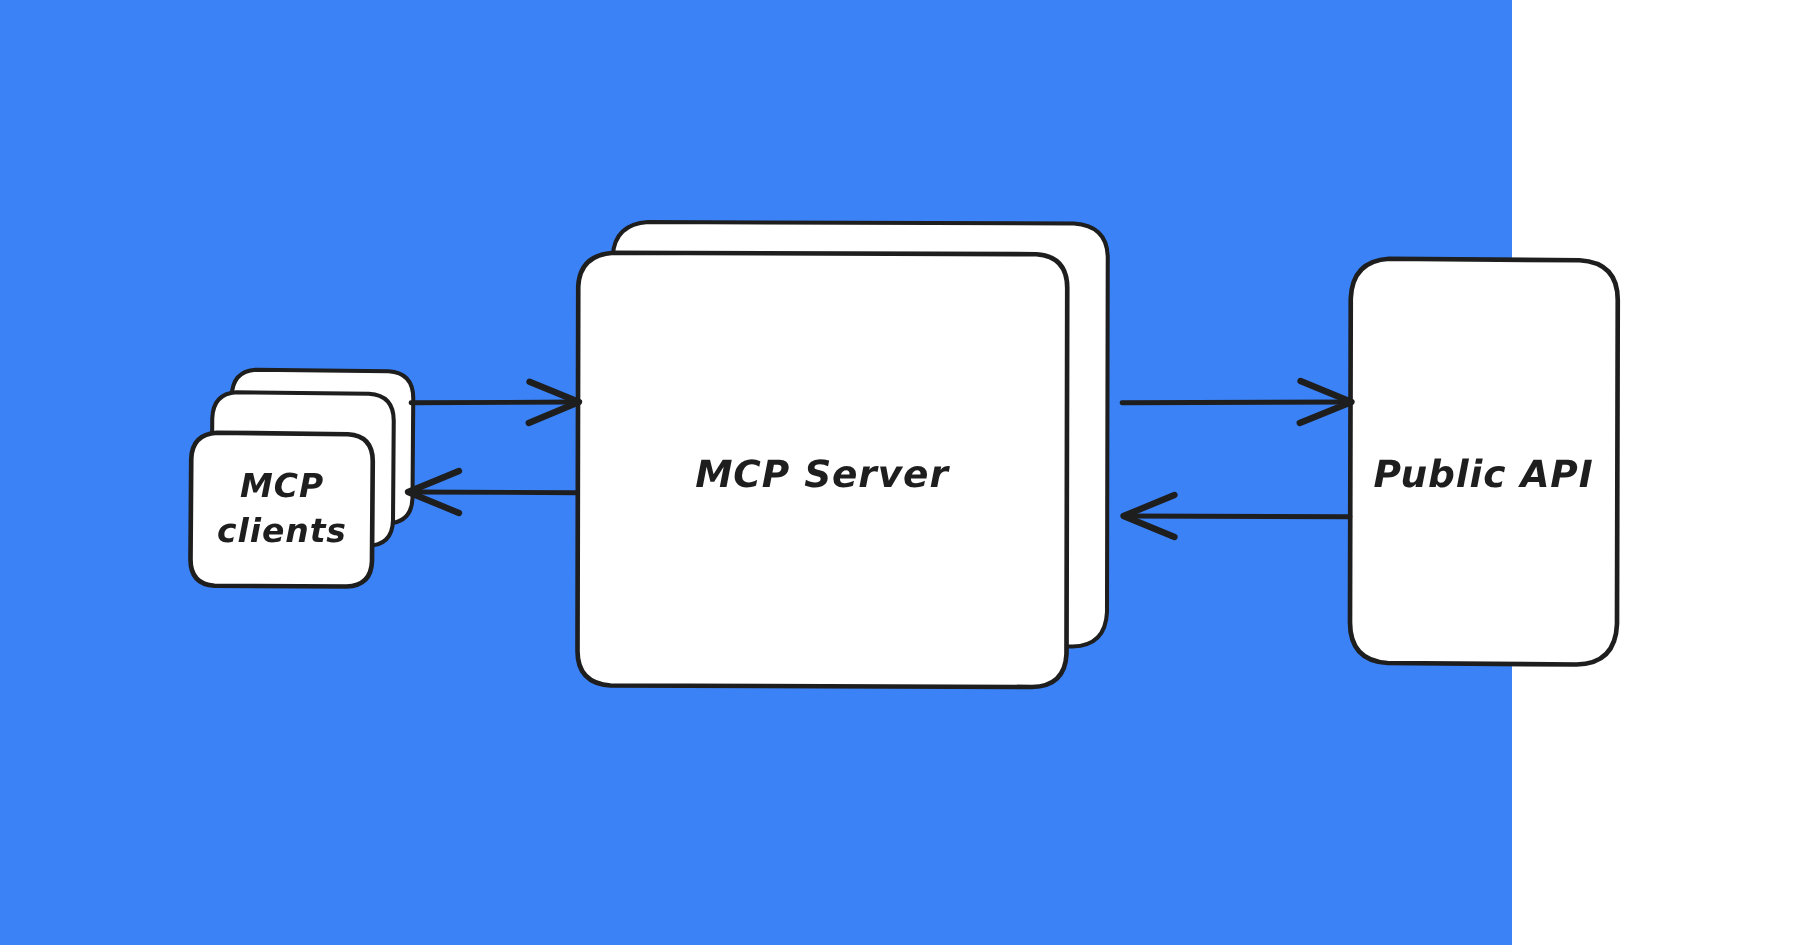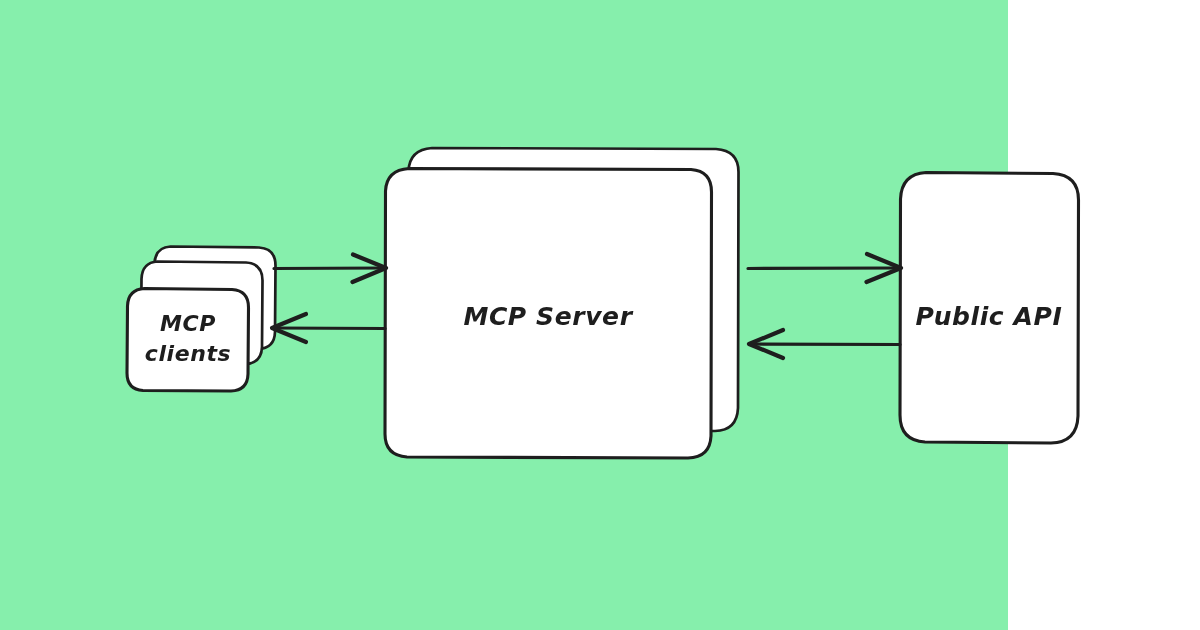--- a/index.html
+++ b/index.html
@@ -11,21 +11,21 @@
   body {
     width: 1200px;
     height: 630px;
     overflow: hidden;
     font-family: "DejaVu Sans", sans-serif;
   }
   #diagram-canvas {
     position: relative;
     width: 1008px;
     height: 630px;
-    background: #86efac;
+    background: #3b82f6;
   }
   #diagram-svg {
     display: block;
     width: 1200px;
     height: 630px;
   }
   .node-shape {
     fill: #ffffff;
     stroke: #1e1e1e;
     stroke-width: 3.1;

